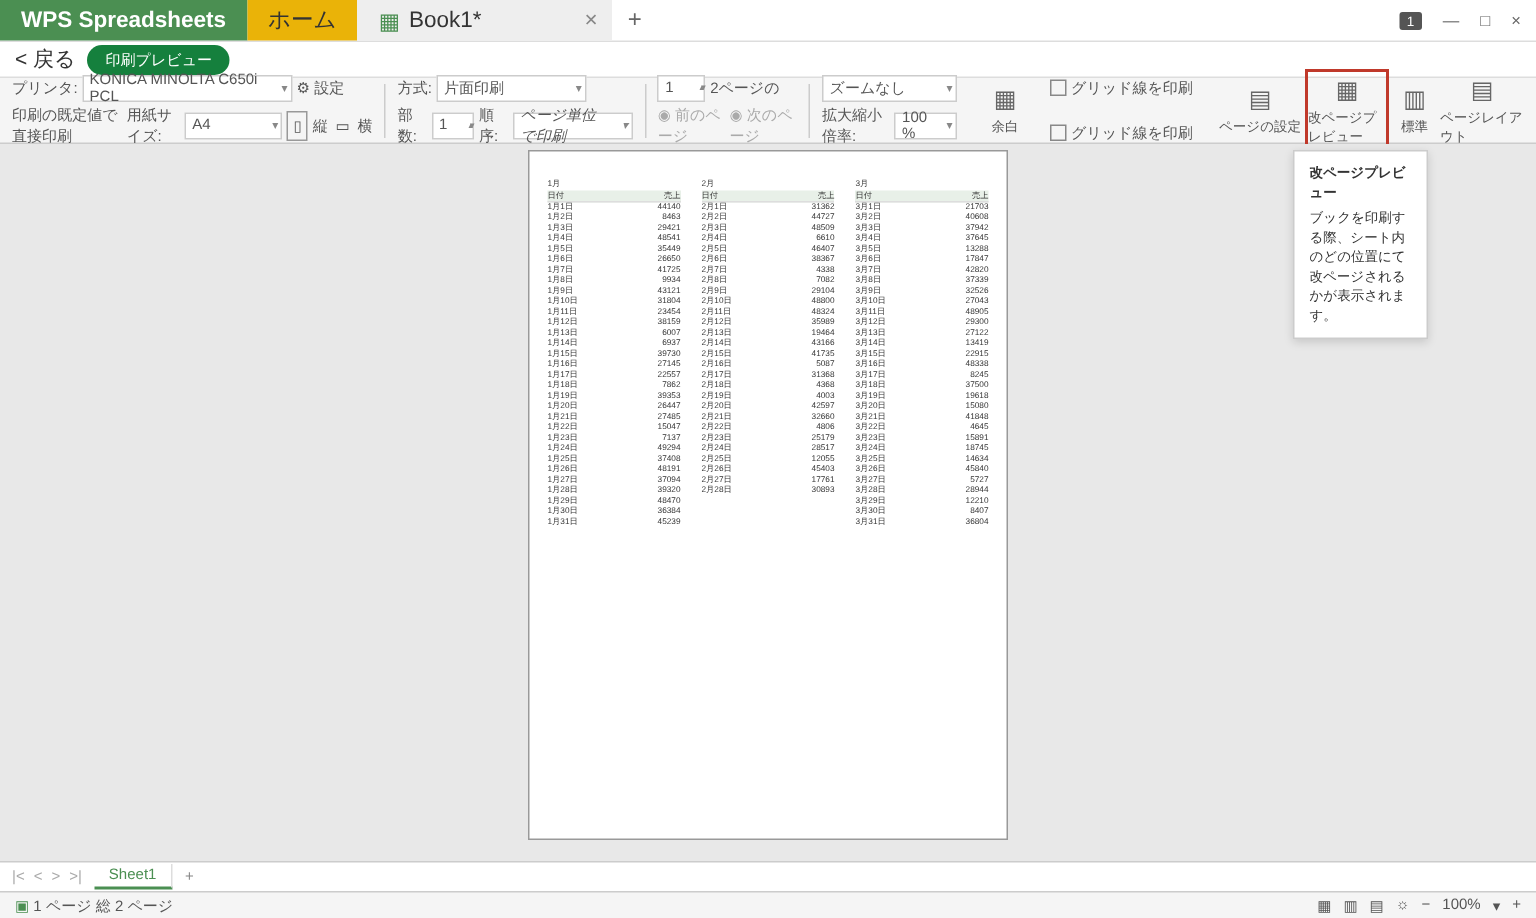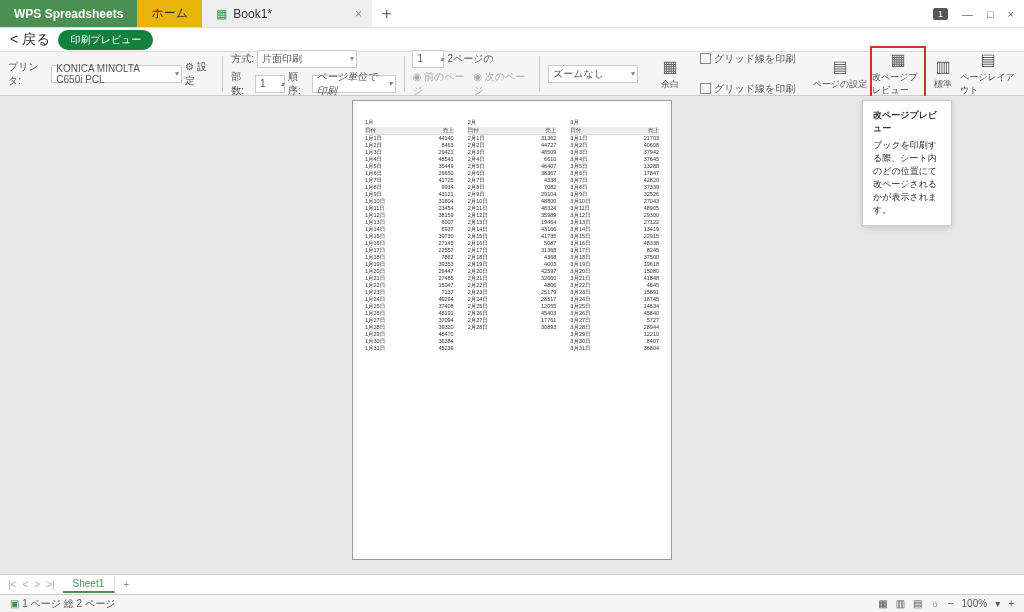--- a/index.html
+++ b/index.html
@@ -1,18 +1,18 @@
 <!DOCTYPE html>
 <html><head>
 <meta charset="utf-8">
 <style>
 * { margin: 0; padding: 0; box-sizing: border-box; font-family: "Meiryo UI", "MS PGothic", sans-serif; }
 body { background: #e8e8e8; width: 1024px; height: 612px; overflow: hidden; font-size: 11px; color: #333; }
 .tabs { display: flex; background: #fff; height: 28px; border-bottom: 1px solid #ddd; align-items:center;}
-.tab { padding: 4px 14px; display: flex; align-items: center; gap:6px; font-size: 12px; height: 100%; }
+.tab { padding: 4px 14px; display: flex; align-items: center; gap:6px; font-size: 15px; height: 100%; }
 .tab.brand { background: #4b8f52; color: #fff; font-weight: bold; }
 .tab.home { background: #eab308; color:#333;font-family:Liberation Serif, serif; }
 .tab.doc { background: #eee; color:#333; width: 170px; position: relative;}
 .tab.doc .x { position:absolute; right:10px; color:#888; }
 .tab-add { padding: 0 10px; color:#666; font-size:16px; }
 .wctrl { margin-left:auto; display:flex; align-items:center; gap:14px; padding-right:10px; color:#666;}
 .wctrl .badge { background:#555; color:#fff; padding:1px 5px; border-radius:2px; font-size:9px;}
 .subhdr { background:#fff; height:24px; display:flex; align-items:center; padding:0 10px; gap:8px; border-bottom:1px solid #ddd;}
 .back { color:#333; font-size:14px;}
 .pill { background:#15803d; color:#fff; padding:3px 12px; border-radius:10px; font-size:10px;}
@@ -74,20 +74,29 @@
   <span class="pill">印刷プレビュー</span>
 </div>
 
 <div class="toolbar">
   <div class="tcol">
     <div class="trow">
       <span>プリンタ:</span>
       <div class="combo" style="width:140px;">KONICA MINOLTA C650i PCL</div>
       <span>⚙ <span>設定</span></span>
     </div>
+    <div class="trow">
+      <span>印刷の既定値で直接印刷</span>
+      <span>用紙サイズ:</span>
+      <div class="combo" style="width:88px;">A4</div>
+      <span class="iconbtn sel">▯</span>
+      <span>縦</span>
+      <span class="iconbtn">▭</span>
+      <span>横</span>
+    </div>
   </div>
   <div class="sep"></div>
   <div class="tcol">
     <div class="trow">
       <span>方式:</span>
       <div class="combo" style="width:100px;">片面印刷</div>
     </div>
     <div class="trow">
       <span>部数:</span>
       <div class="spin">
@@ -107,20 +116,24 @@
     </div>
     <div class="trow" style="color:#aaa;">
       <span>◉ <span>前のページ</span></span>
       <span>◉ <span>次のページ</span></span>
     </div>
   </div>
   <div class="sep"></div>
   <div class="tcol">
     <div class="trow">
       <div class="combo" style="width:90px;">ズームなし</div>
+    </div>
+    <div class="trow">
+      <span>拡大縮小倍率:</span>
+      <div class="combo" style="width:50px;">100 %</div>
     </div>
   </div>
   <div class="rbtns">
     <div class="rbtn">
       <span class="ico">▦</span>
       <span>余白</span>
     </div>
     <div class="tcol" style="justify-content:center; gap:16px; width:110px;">
       <div class="trow">
           <span class="chk"></span>

